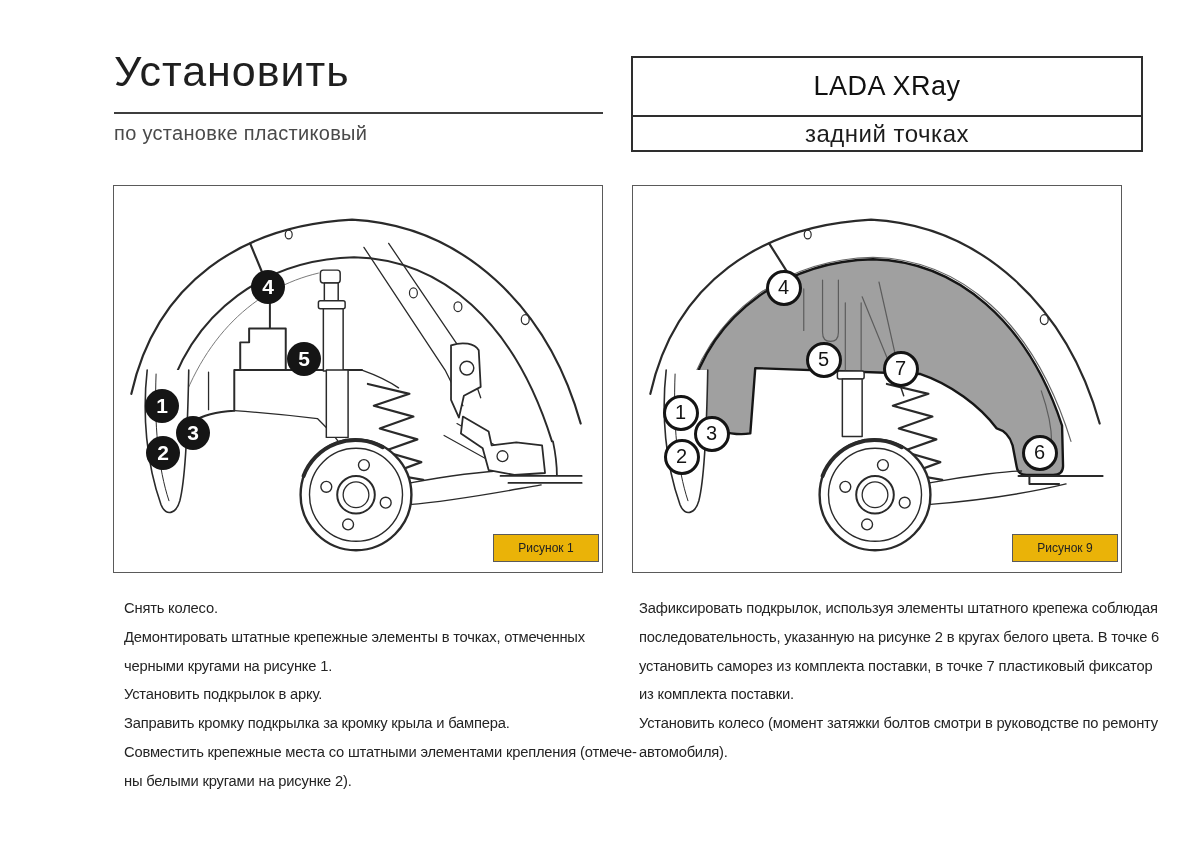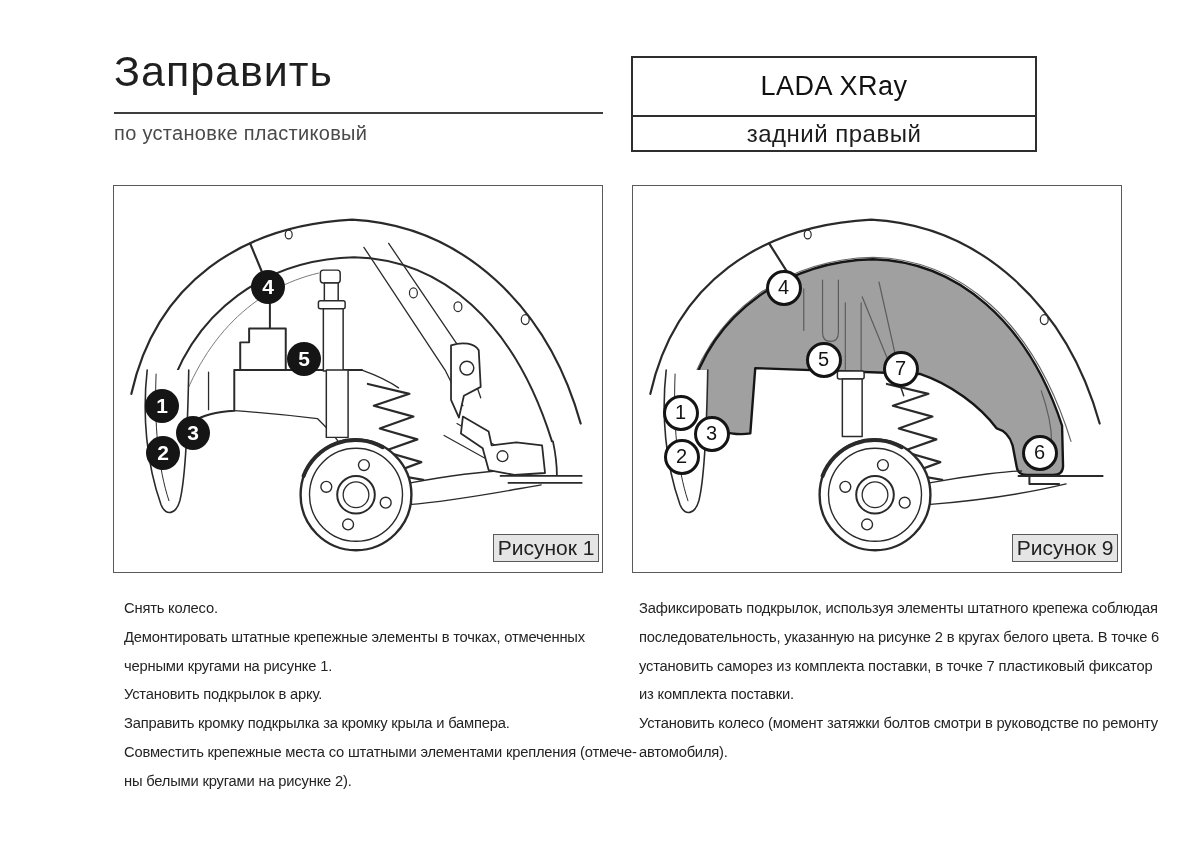--- a/index.html
+++ b/index.html
@@ -6,59 +6,59 @@
   body{
     width:1200px;height:848px;position:relative;background:#ffffff;
     font-family:"Liberation Sans",sans-serif;color:#222;overflow:hidden;
   }
   .page-title{position:absolute;left:114px;top:46px;font-size:43px;font-weight:300;
     color:#1f1f1f;letter-spacing:1px;line-height:1.2}
   .title-rule{position:absolute;left:114px;top:112px;width:489px;height:0;
     border-top:2px solid #3d3d3d}
   .page-subtitle{position:absolute;left:114px;top:122px;font-size:20px;color:#4a4a4a;
     letter-spacing:.3px}
-  .plate{position:absolute;left:631px;top:56px;width:406px;height:96px;
+  .plate{position:absolute;left:631px;top:56px;width:512px;height:96px;
     border:2px solid #2e2e2e;box-sizing:border-box;display:flex;flex-direction:column;background:#fff}
   .plate-model{flex:0 0 57px;border-bottom:2px solid #2e2e2e;display:flex;align-items:center;
     justify-content:center;font-size:27px;color:#111;letter-spacing:.5px}
   .plate-variant{flex:1;display:flex;align-items:center;justify-content:center;
     font-size:24px;color:#1c1c1c;letter-spacing:.5px}
   .fig{position:absolute;top:185px;width:490px;height:388px;border:1.6px solid #5a5a5a;
     box-sizing:border-box;background:#fff}
   .fig-1{left:113px}
   .fig-2{left:632px}
   .fig svg{position:absolute;left:0;top:0;width:486px;height:384px}
   .caption{position:absolute;right:3px;bottom:10px;width:104px;height:26px;
-    border:1.6px solid #5a5a5a;background:#e5e5e5;display:flex;align-items:center;
-    justify-content:center;font-size:21px;color:#222;z-index:3}
+    border:1.6px solid #5a5a5a;background:#eab308;display:flex;align-items:center;
+    justify-content:center;font-size:12px;color:#222;z-index:3}
   .markers{position:absolute;left:0;top:0;right:0;bottom:0;z-index:2}
   .marker{position:absolute;border-radius:50%;display:flex;align-items:center;
     justify-content:center;font-weight:700}
   .m-black{width:34px;height:34px;margin:-17px 0 0 -17px;background:#151515;color:#fff;
     font-size:21px}
   .m-white{width:30px;height:30px;margin:-18.5px 0 0 -18.5px;background:#ffffff;
     border:3.5px solid #141414;color:#141414;font-size:20px;font-weight:500}
   .col{position:absolute;top:594px}
   .col-left{left:124px;width:505px}
   .col-right{left:639px;width:512px}
   .iline{font-size:15.5px;line-height:28.8px;letter-spacing:-.2px;color:#242424;
     white-space:nowrap;transform:scaleX(.95);transform-origin:0 50%}
 </style>
 </head>
 <body>
 
 <div>
 
-  <div class="page-title">Заправить</div>
+  <div class="page-title">Установить</div>
   <div class="title-rule"></div>
   <div class="page-subtitle">по установке пластиковый</div>
 
   <div class="plate">
     <div class="plate-model">LADA XRay</div>
-    <div class="plate-variant">задний правый</div>
+    <div class="plate-variant">задний точках</div>
   </div>
 
   <div class="fig fig-1">
     <svg viewBox="0 0 490 388">
       <g fill="none" stroke="#2a2a2a" stroke-linecap="round" stroke-linejoin="round">
         <path d="M17 210 C42 98 128 40 240 34 C352 40 438 122 471 240" stroke-width="2.2"></path>
         <path d="M137 58 L154 99" stroke-width="2.2"></path>
         <path d="M50 226 C76 122 158 74 242 72 C330 74 404 136 442 258" stroke-width="2"></path>
         <path d="M62 238 C88 152 142 103 206 88" stroke="#787878" stroke-width="1"></path>
         <ellipse cx="176" cy="49" rx="3.5" ry="4.5" stroke-width="1.2"></ellipse>

